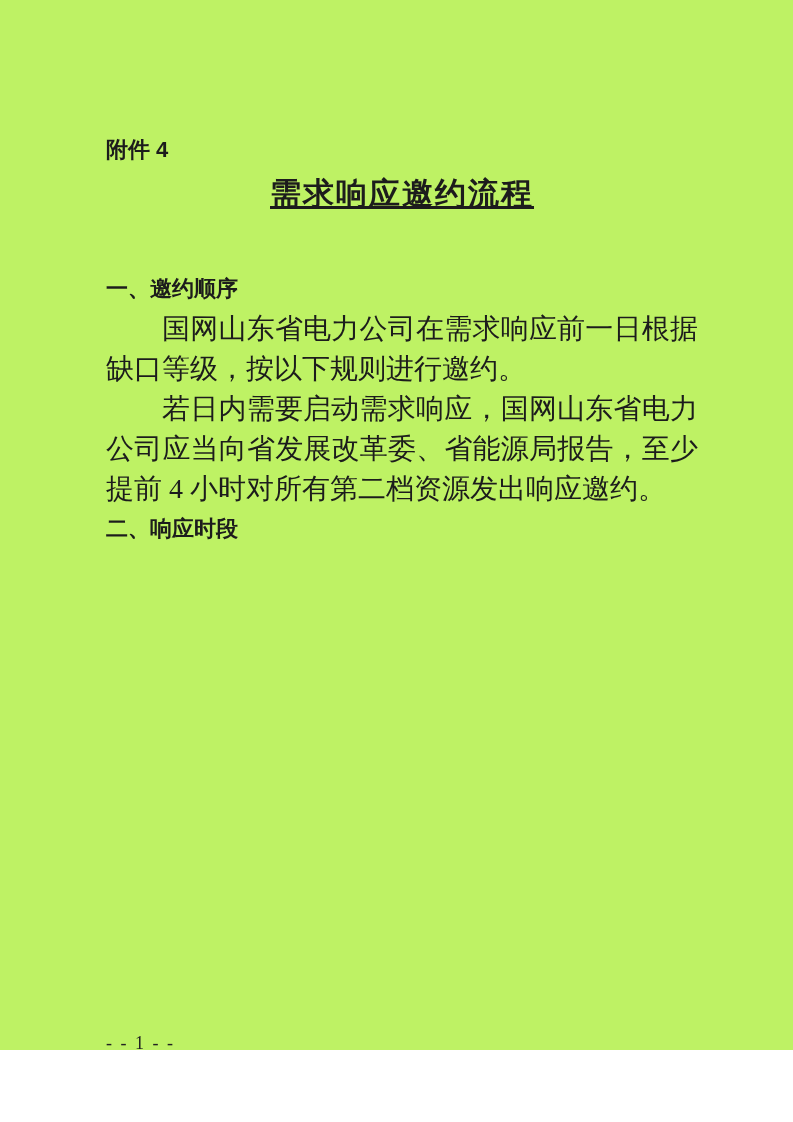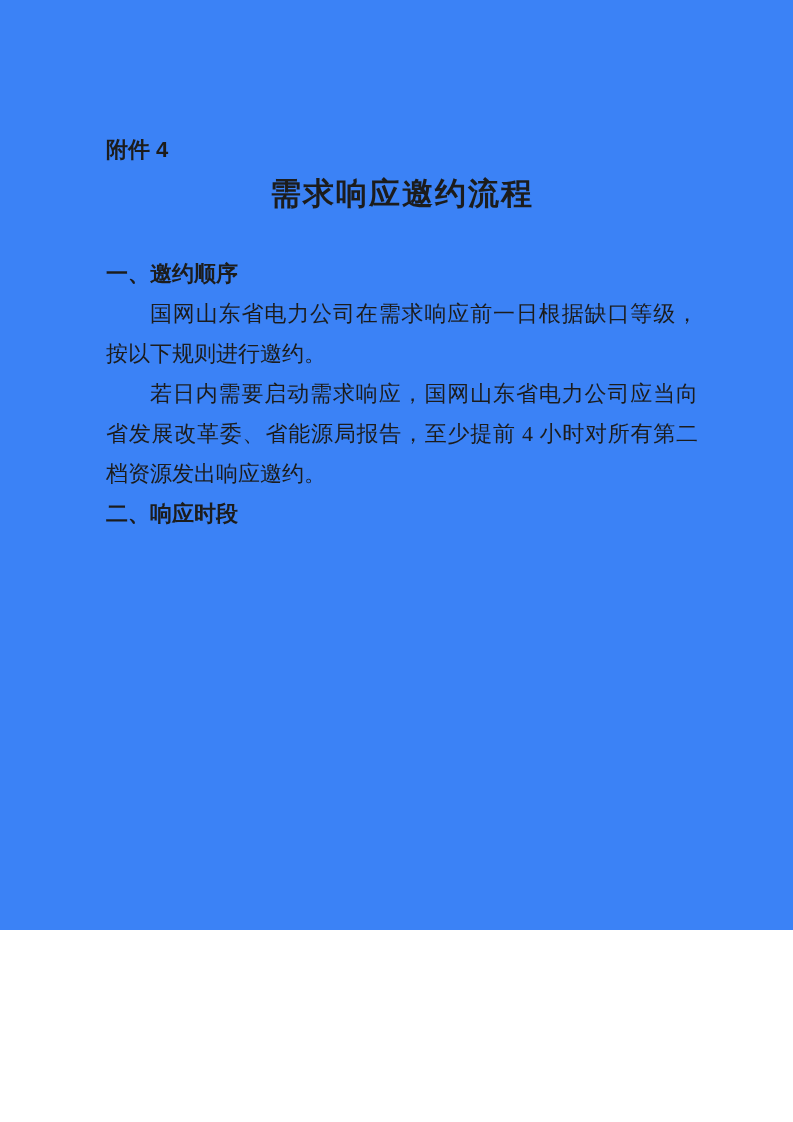--- a/index.html
+++ b/index.html
@@ -3,56 +3,57 @@
 <meta charset="utf-8">
 <style>
   html, body {
     margin: 0;
     padding: 0;
     background: #ffffff;
   }
   .page {
     position: relative;
     width: 793px;
-    height: 930px;
-    background: #3b82f6;
+    height: 1050px;
+    background: #bef264;
     box-sizing: border-box;
     padding: 138px 95px 0 106px;
     color: #1c1c1c;
     overflow: hidden;
   }
   .attachment-label {
     font-family: "Liberation Sans", "DejaVu Sans", sans-serif;
     font-size: 22px;
     font-weight: 600;
     line-height: 24px;
     margin: 0;
   }
   .doc-title {
     font-family: "Liberation Serif", "DejaVu Serif", serif;
     font-size: 31px;
     font-weight: 800;
     text-align: center;
     line-height: 40px;
     letter-spacing: 2px;
     margin: 12px 0 0 0;
+    text-decoration: underline;
   }
   .section-heading {
     font-family: "Liberation Sans", "DejaVu Sans", sans-serif;
     font-size: 22px;
     font-weight: 700;
     line-height: 40px;
     margin: 0;
   }
   .section-heading.first {
-    margin-top: 40px;
+    margin-top: 55px;
   }
   .body-para {
     font-family: "Liberation Serif", "DejaVu Serif", serif;
-    font-size: 22px;
+    font-size: 28px;
     line-height: 40px;
     margin: 0;
     text-indent: 2em;
     text-align: justify;
     text-justify: inter-ideograph;
   }
   .page-number {
     position: absolute;
     left: 106px;
     top: 1032px;

